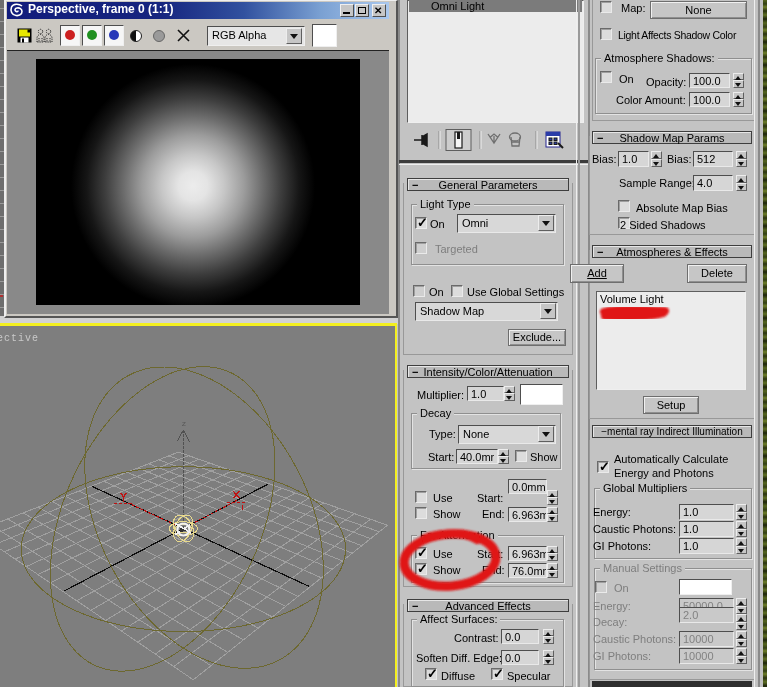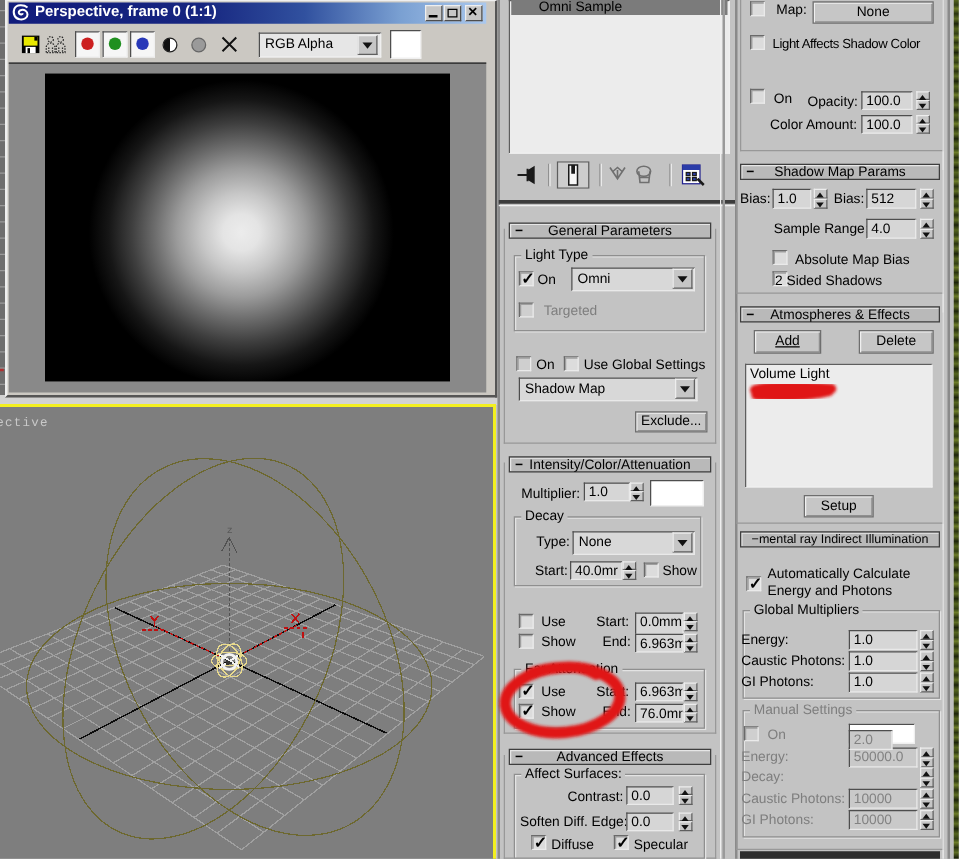--- a/index.html
+++ b/index.html
@@ -158,21 +158,21 @@
 <path d="M175.4,200.5 l16,10 M175.4,211.5 l15,-10" stroke="#f2f2f2" stroke-width="1.6"></path>
 <path d="M180.4,204.5 l6,3 l-6,2 z" fill="#333"></path>
 <text x="-3" y="18" font-size="10" fill="#c9c9c9" font-family="Liberation Mono,monospace" letter-spacing="1" shape-rendering="auto">ective</text>
 <rect x="0" y="0" width="397" height="2.5" fill="#f3ef1f"></rect>
 <rect x="394.5" y="0" width="2.5" height="364" fill="#f3ef1f"></rect>
 </svg>
 <div class="ab" style="left:398px;top:0px;width:190px;height:687px;background:#c3c3c3"></div>
 <div class="ab" style="left:398px;top:0px;width:2px;height:687px;background:#8a8a8a"></div>
 <div class="ab" style="left:407px;top:0px;width:177px;height:123px;background:#ececec;border:1px solid;border-color:#5e5e5e #efefef #efefef #5e5e5e"></div>
 <div class="ab" style="left:409px;top:0px;width:173px;height:12px;background:#7b7b7b"></div>
-<div class="lbl" style="left:431px;top:1px;font-size:11px">Omni Sample</div>
+<div class="lbl" style="left:431px;top:1px;font-size:11px">Omni Light</div>
 <svg class="ab" style="left:412px;top:129px" width="172" height="22" viewBox="0 0 172 22">
 <g stroke="#1a1a1a" fill="none">
 <path d="M2,11 l8,0 M10,6 l0,10 M10,8 l5,-3 0,12 -5,-3 z" stroke-width="1.5" fill="#1a1a1a"></path>
 <line x1="27" y1="2" x2="27" y2="20" stroke="#8a8a8a"></line>
 <line x1="28" y1="2" x2="28" y2="20" stroke="#efefef"></line>
 <rect x="34" y="0.5" width="25" height="21" fill="#cdcdcd" stroke="#5e5e5e"></rect>
 <rect x="43" y="3" width="7" height="16" fill="#f6f6f6" stroke="#1a1a1a" stroke-width="1.2"></rect>
 <path d="M45,3 l0,7 3,0 0,-7" fill="#1a1a1a" stroke="none"></path>
 <line x1="68" y1="2" x2="68" y2="20" stroke="#8a8a8a"></line>
 <line x1="69" y1="2" x2="69" y2="20" stroke="#efefef"></line>
@@ -234,21 +234,21 @@
 <div class="fld" style="left:456px;top:449px;width:42px;height:15px;">40.0mr</div>
 <div class="spin" style="left:498px;top:449px;height:15px">
       <div class="spb spu" style="height:7px"></div>
       <div class="spb spd" style="height:8px"></div>
     </div>
 <div class="cb" style="left:515px;top:450px"></div>
 <div class="lbl" style="left:530px;top:452px;">Show</div>
 <div class="cb" style="left:415px;top:491px"></div>
 <div class="lbl" style="left:433px;top:493px;">Use</div>
 <div class="lbl" style="left:477px;top:493px;">Start:</div>
-<div class="fld" style="left:508px;top:490px;width:39px;height:29px;">0.0mm</div>
+<div class="fld" style="left:508px;top:479px;width:39px;height:15px;">0.0mm</div>
 <div class="spin" style="left:547px;top:490px;height:15px">
       <div class="spb spu" style="height:7px"></div>
       <div class="spb spd" style="height:8px"></div>
     </div>
 <div class="cb" style="left:415px;top:507px"></div>
 <div class="lbl" style="left:433px;top:509px;">Show</div>
 <div class="lbl" style="left:482px;top:509px;">End:</div>
 <div class="fld" style="left:508px;top:507px;width:39px;height:15px;">6.963mr</div>
 <div class="spin" style="left:547px;top:507px;height:15px">
       <div class="spb spu" style="height:7px"></div>
@@ -312,20 +312,23 @@
 <div class="ab" style="left:576px;top:0px;width:1px;height:687px;background:#efefef"></div>
 <div class="ab" style="left:578px;top:0px;width:2px;height:687px;background:#9a9a9a"></div>
 <div class="ab" style="left:588px;top:0px;width:169px;height:687px;background:#c3c3c3"></div>
 <div class="ab" style="left:588px;top:0px;width:2px;height:687px;background:#8a8a8a"></div>
 <div class="page" style="left:592px;top:0px;width:163px;height:121px"></div>
 <div class="cb" style="left:600px;top:1px"></div>
 <div class="lbl" style="left:621px;top:3px;">Map:</div>
 <div class="btn" style="left:650px;top:1px;width:97px;height:18px;line-height:16px;font-size:11px;">None</div>
 <div class="cb" style="left:600px;top:28px"></div>
 <div class="lbl" style="left:618px;top:30px;font-size:10.5px;letter-spacing:-0.3px">Light Affects Shadow Color</div>
+<div class="grp" style="left:595px;top:58px;width:157px;height:56px;background:#c3c3c3">
+      <span class="glb" style="left:5px;background:#c3c3c3;">Atmosphere Shadows:</span>
+    </div>
 <div class="cb" style="left:600px;top:71px"></div>
 <div class="lbl" style="left:619px;top:74px;">On</div>
 <div class="lbl" style="left:646px;top:77px;">Opacity:</div>
 <div class="fld" style="left:689px;top:73px;width:41px;height:15px;">100.0</div>
 <div class="spin" style="left:733px;top:73px;height:15px">
       <div class="spb spu" style="height:7px"></div>
       <div class="spb spd" style="height:8px"></div>
     </div>
 <div class="lbl" style="left:616px;top:95px;">Color Amount:</div>
 <div class="fld" style="left:689px;top:92px;width:41px;height:15px;">100.0</div>
@@ -352,21 +355,21 @@
 <div class="spin" style="left:736px;top:175px;height:16px">
       <div class="spb spu" style="height:8px"></div>
       <div class="spb spd" style="height:8px"></div>
     </div>
 <div class="cb" style="left:618px;top:200px"></div>
 <div class="lbl" style="left:636px;top:203px;">Absolute Map Bias</div>
 <div class="cb" style="left:618px;top:217px"></div>
 <div class="lbl" style="left:620px;top:220px;">2 Sided Shadows</div>
 <div class="page" style="left:589px;top:250px;width:166px;height:169px"></div>
 <div class="roll" style="left:592px;top:245px;width:160px;font-size:11px"><i>−</i>Atmospheres &amp; Effects</div>
-<div class="btn" style="left:603px;top:264px;width:54px;height:19px;line-height:17px;font-size:11px;text-decoration:underline;">Add</div>
+<div class="btn" style="left:570px;top:264px;width:54px;height:19px;line-height:17px;font-size:11px;text-decoration:underline;">Add</div>
 <div class="btn" style="left:687px;top:264px;width:60px;height:19px;line-height:17px;font-size:11px;">Delete</div>
 <div class="ab" style="left:596px;top:291px;width:150px;height:99px;background:#ececec;border:1px solid;border-color:#5e5e5e #efefef #efefef #5e5e5e"></div>
 <div class="lbl" style="left:600px;top:294px;">Volume Light</div>
 <svg class="ab" style="left:597px;top:302px" width="82" height="24" viewBox="0 0 82 24">
 <defs>
         <filter id="bl2" x="-20%" y="-20%" width="140%" height="140%">
           <feGaussianBlur stdDeviation="1.1"></feGaussianBlur>
         </filter>
       </defs>
 <path d="M7,10 C20,6 42,7 68,9 M8,14 C26,16 50,15 66,11" stroke="#e01212" stroke-width="8" fill="none" stroke-linecap="round" filter="url(#bl2)"></path>
@@ -405,21 +408,21 @@
 <div class="cb dk" style="left:595px;top:581px"></div>
 <div class="lbl dis" style="left:614px;top:583px;">On</div>
 <div class="ab" style="left:679px;top:579px;width:53px;height:16px;background:#fff;border:1px solid;border-color:#4e4e4e #efefef #efefef #4e4e4e"></div>
 <div class="lbl dis" style="left:593px;top:601px;">Energy:</div>
 <div class="fld dk" style="left:679px;top:598px;width:55px;height:16px;">50000.0</div>
 <div class="spin" style="left:736px;top:598px;height:16px">
       <div class="spb spu" style="height:8px"></div>
       <div class="spb spd" style="height:8px"></div>
     </div>
 <div class="lbl dis" style="left:593px;top:617px;">Decay:</div>
-<div class="fld dk" style="left:679px;top:584px;width:35px;height:16px;">2.0</div>
+<div class="fld dk" style="left:679px;top:607px;width:55px;height:16px;">2.0</div>
 <div class="spin" style="left:736px;top:614px;height:16px">
       <div class="spb spu" style="height:8px"></div>
       <div class="spb spd" style="height:8px"></div>
     </div>
 <div class="lbl dis" style="left:593px;top:634px;">Caustic Photons:</div>
 <div class="fld dk" style="left:679px;top:631px;width:55px;height:16px;">10000</div>
 <div class="spin" style="left:736px;top:631px;height:16px">
       <div class="spb spu" style="height:8px"></div>
       <div class="spb spd" style="height:8px"></div>
     </div>

